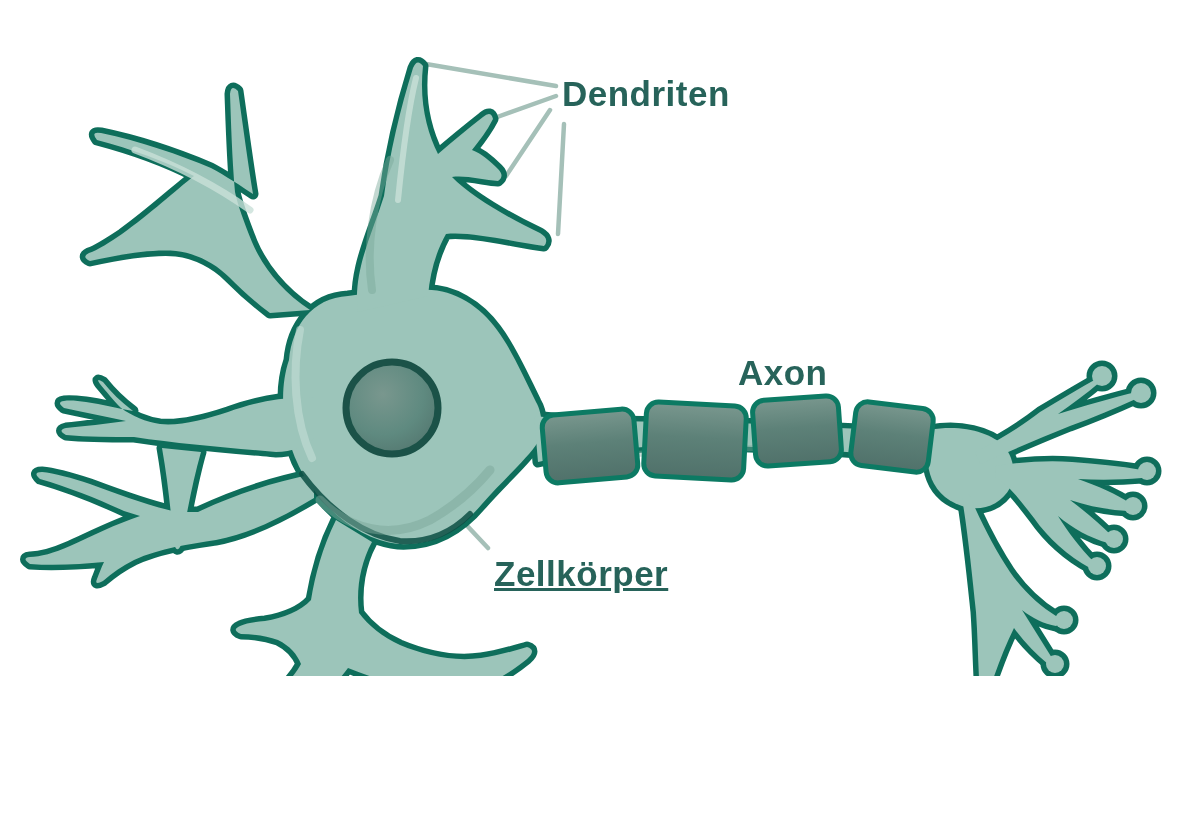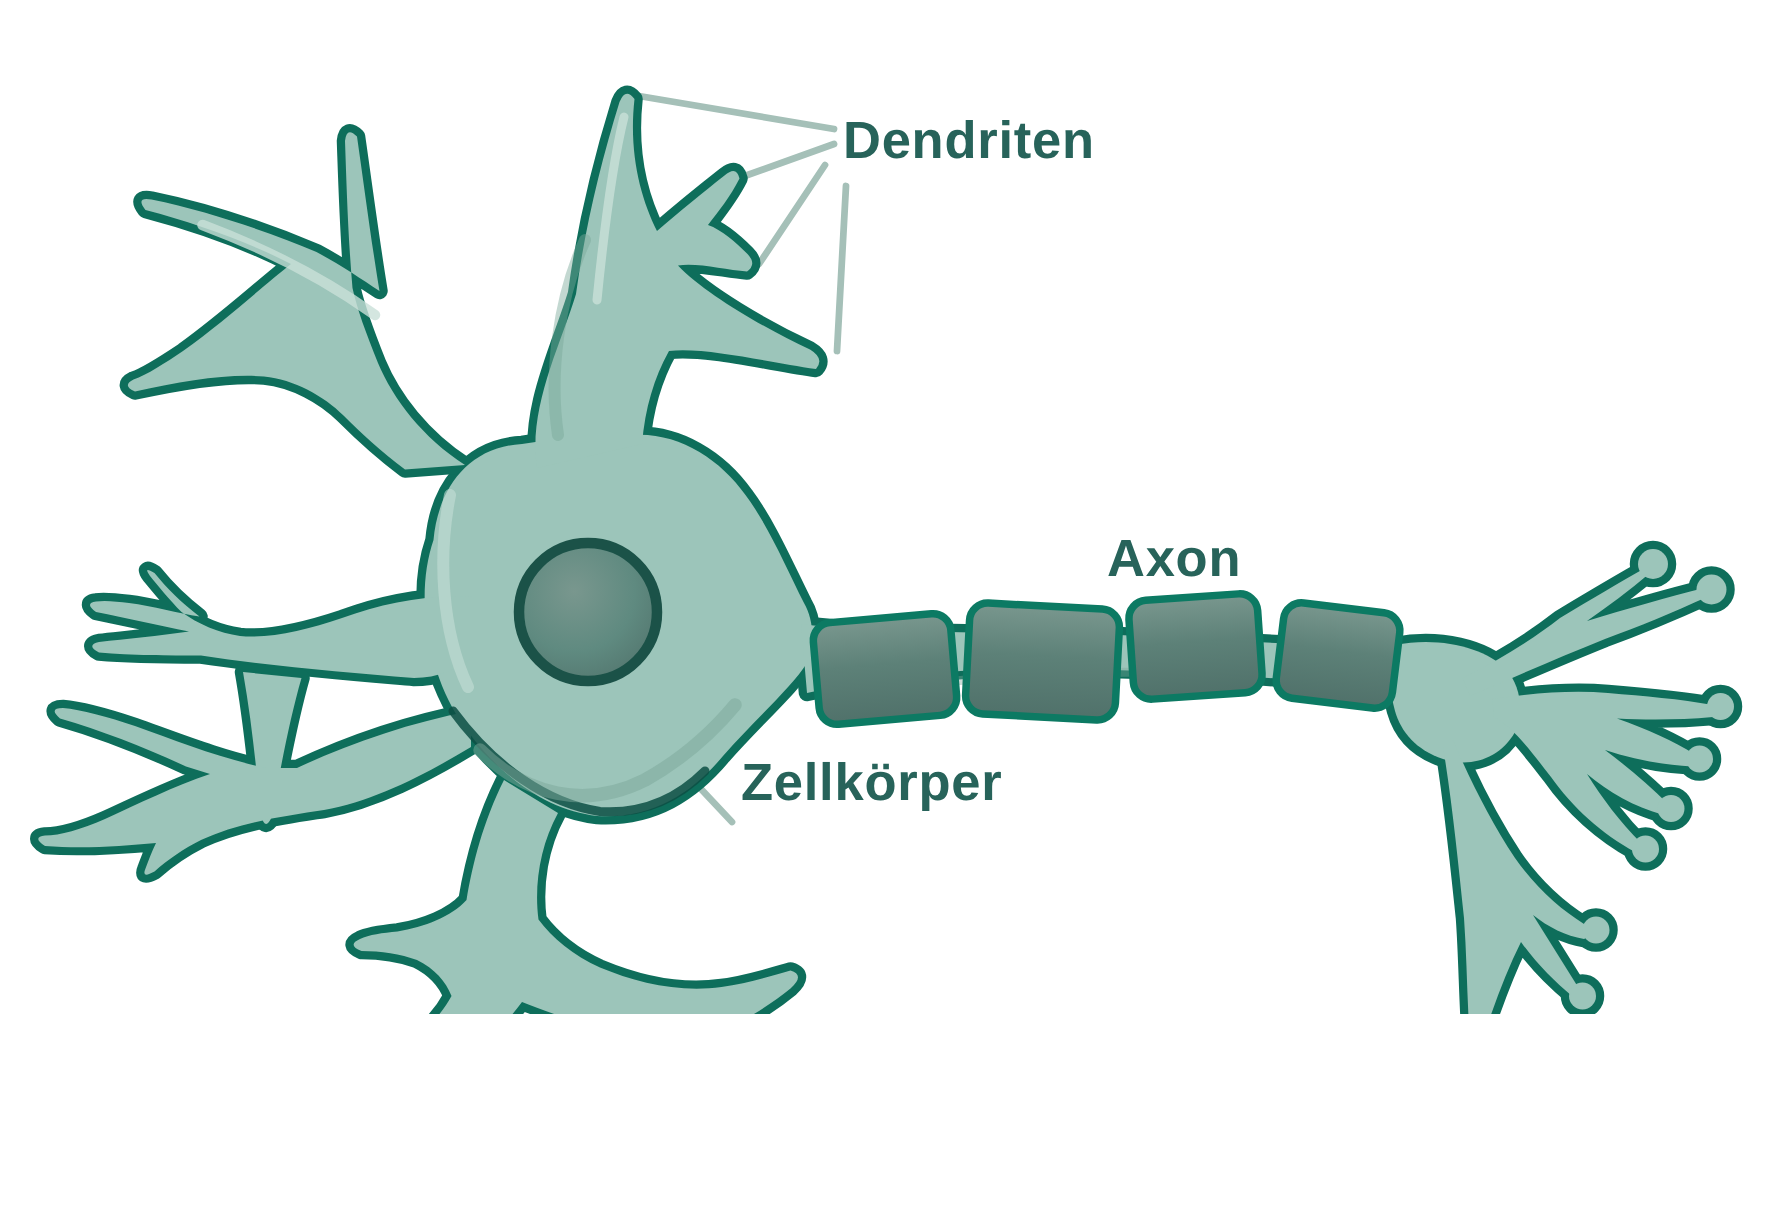--- a/index.html
+++ b/index.html
@@ -134,14 +134,14 @@
       <g transform="translate(892,437) rotate(7)">
         <rect class="myelin-body" x="-39" y="-32" width="78" height="64" rx="12" fill="url(#mgrad)"></rect>
       </g>
     </g>
   </svg>
 
   <div class="diagram-label" style="left:562px;top:76px;">Dendriten</div>
 
   <div class="diagram-label" style="left:738px;top:355px;">Axon</div>
 
-  <div class="diagram-label" style="left:494px;top:504px;">Zellkörper</div>
+  <div class="diagram-label" style="left:494px;top:556px;text-decoration:underline;">Zellkörper</div>
 </div>
 
 </body></html>

